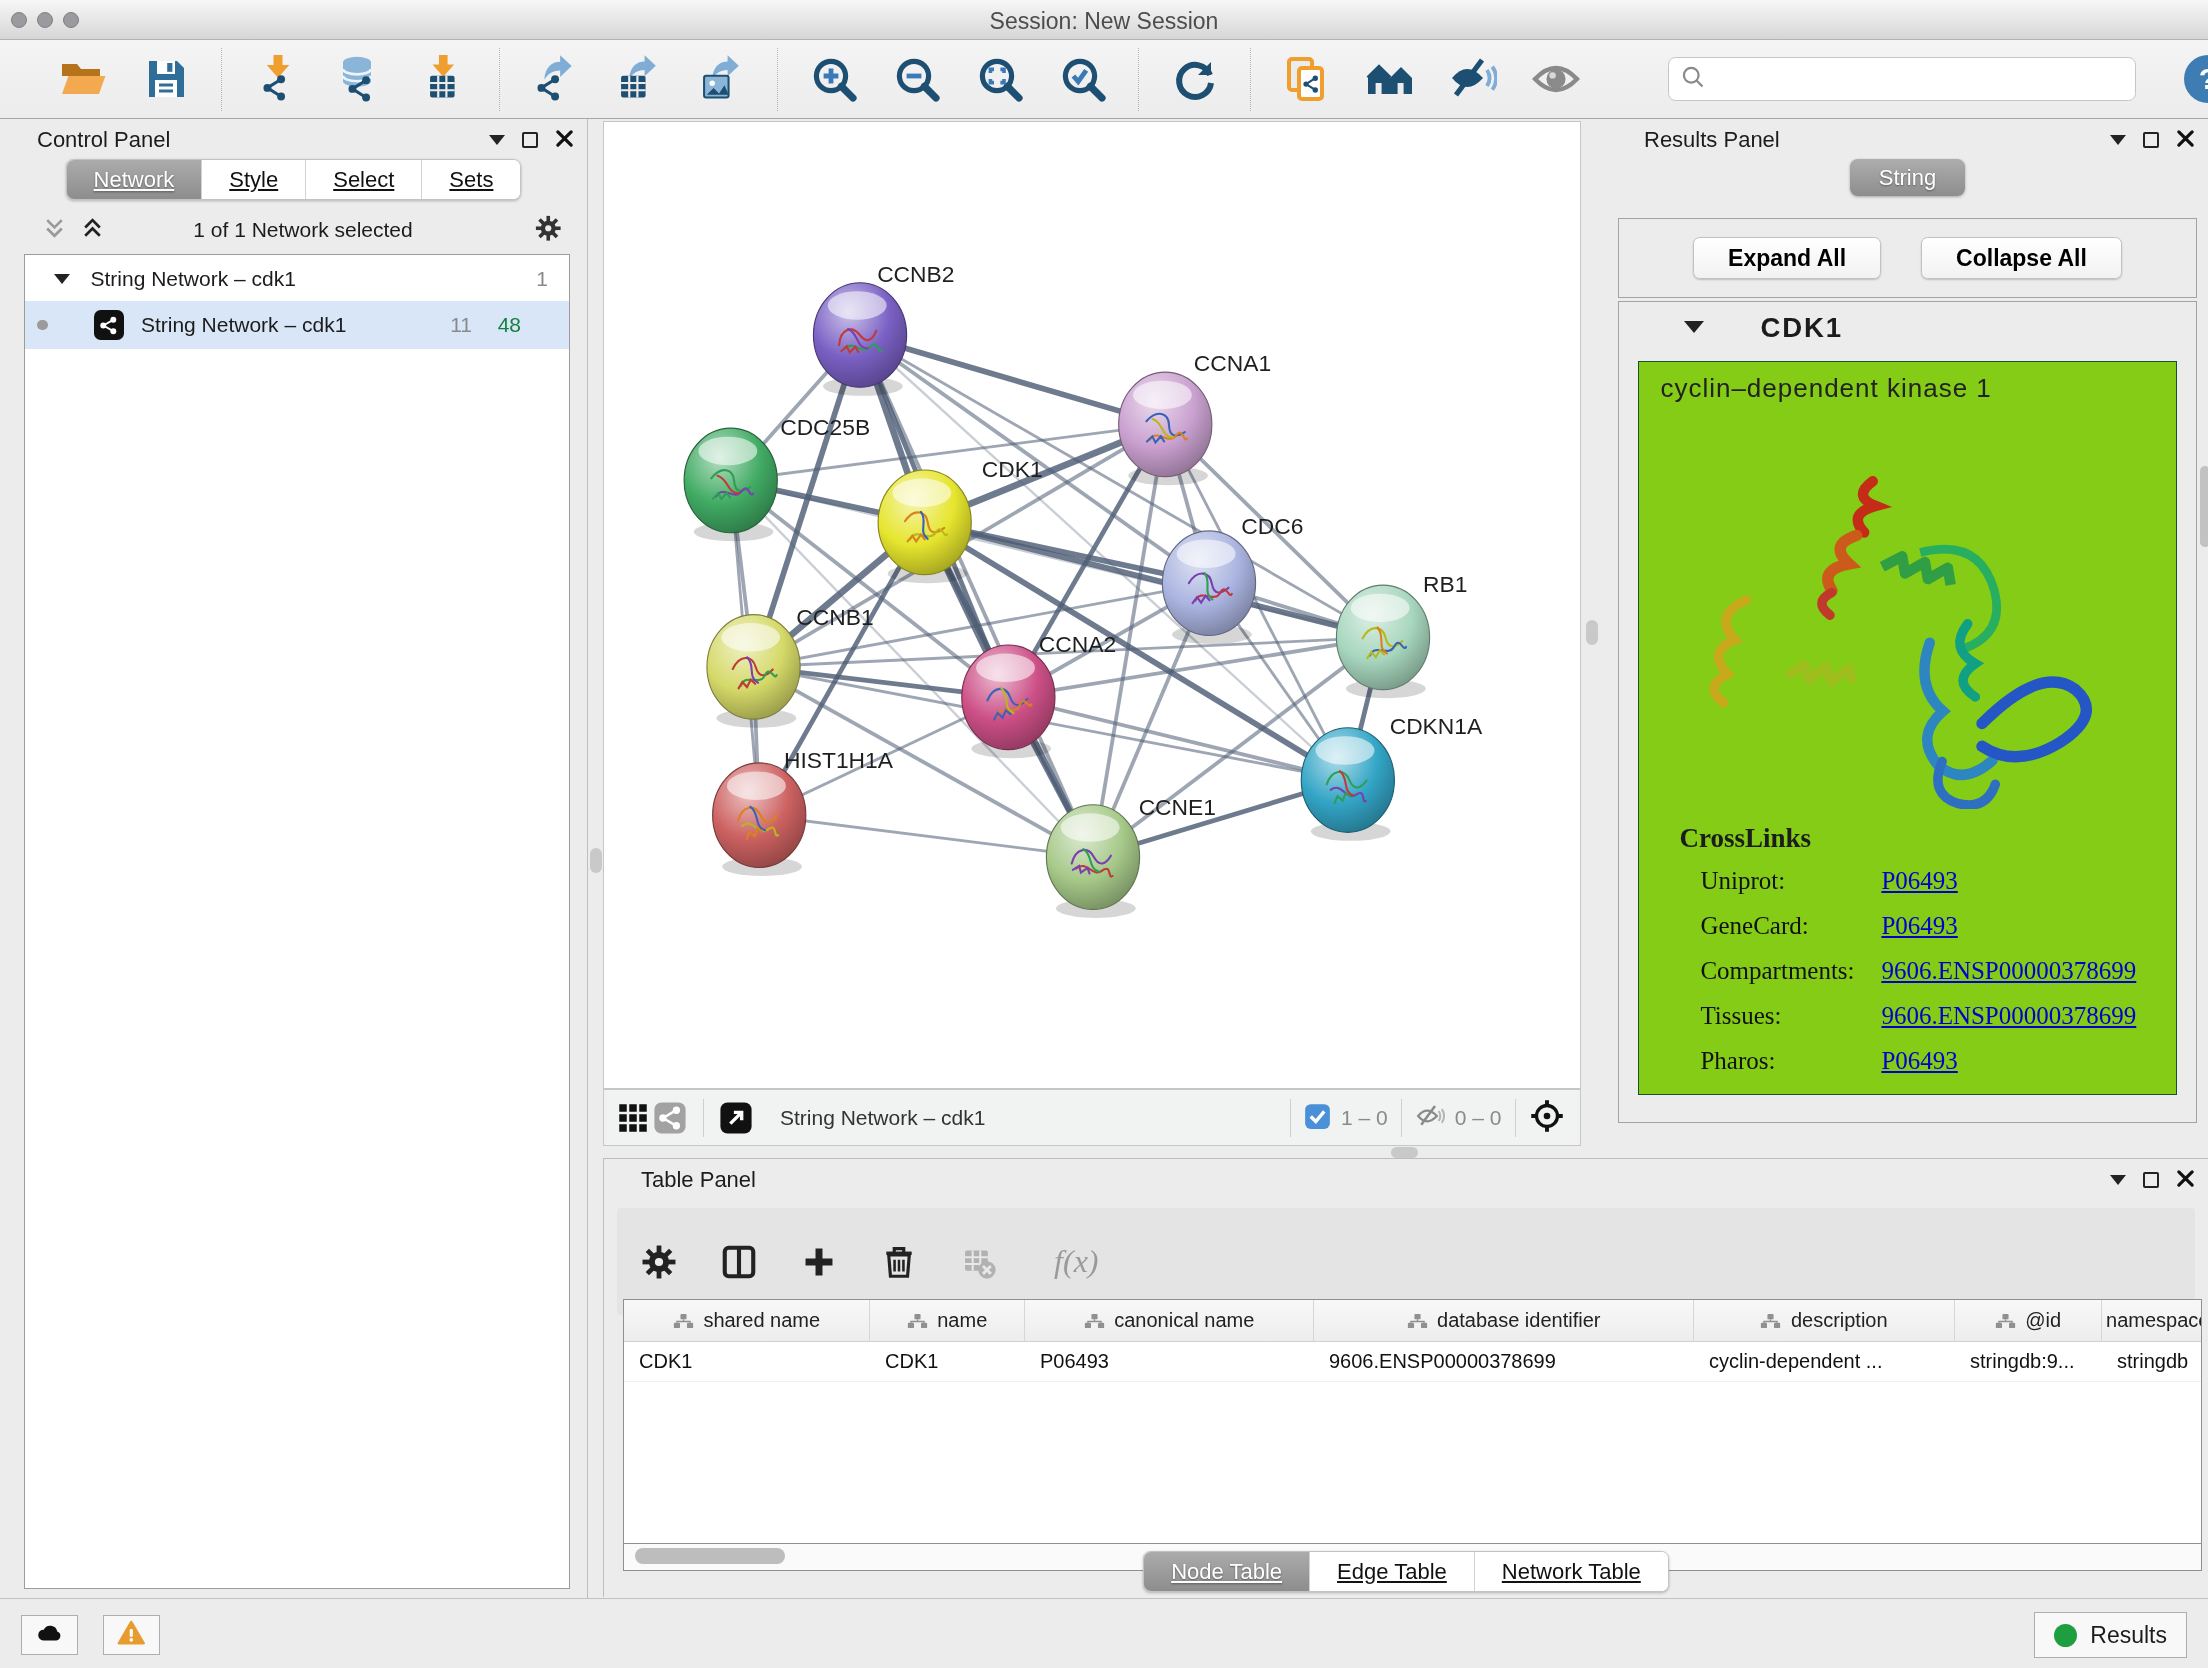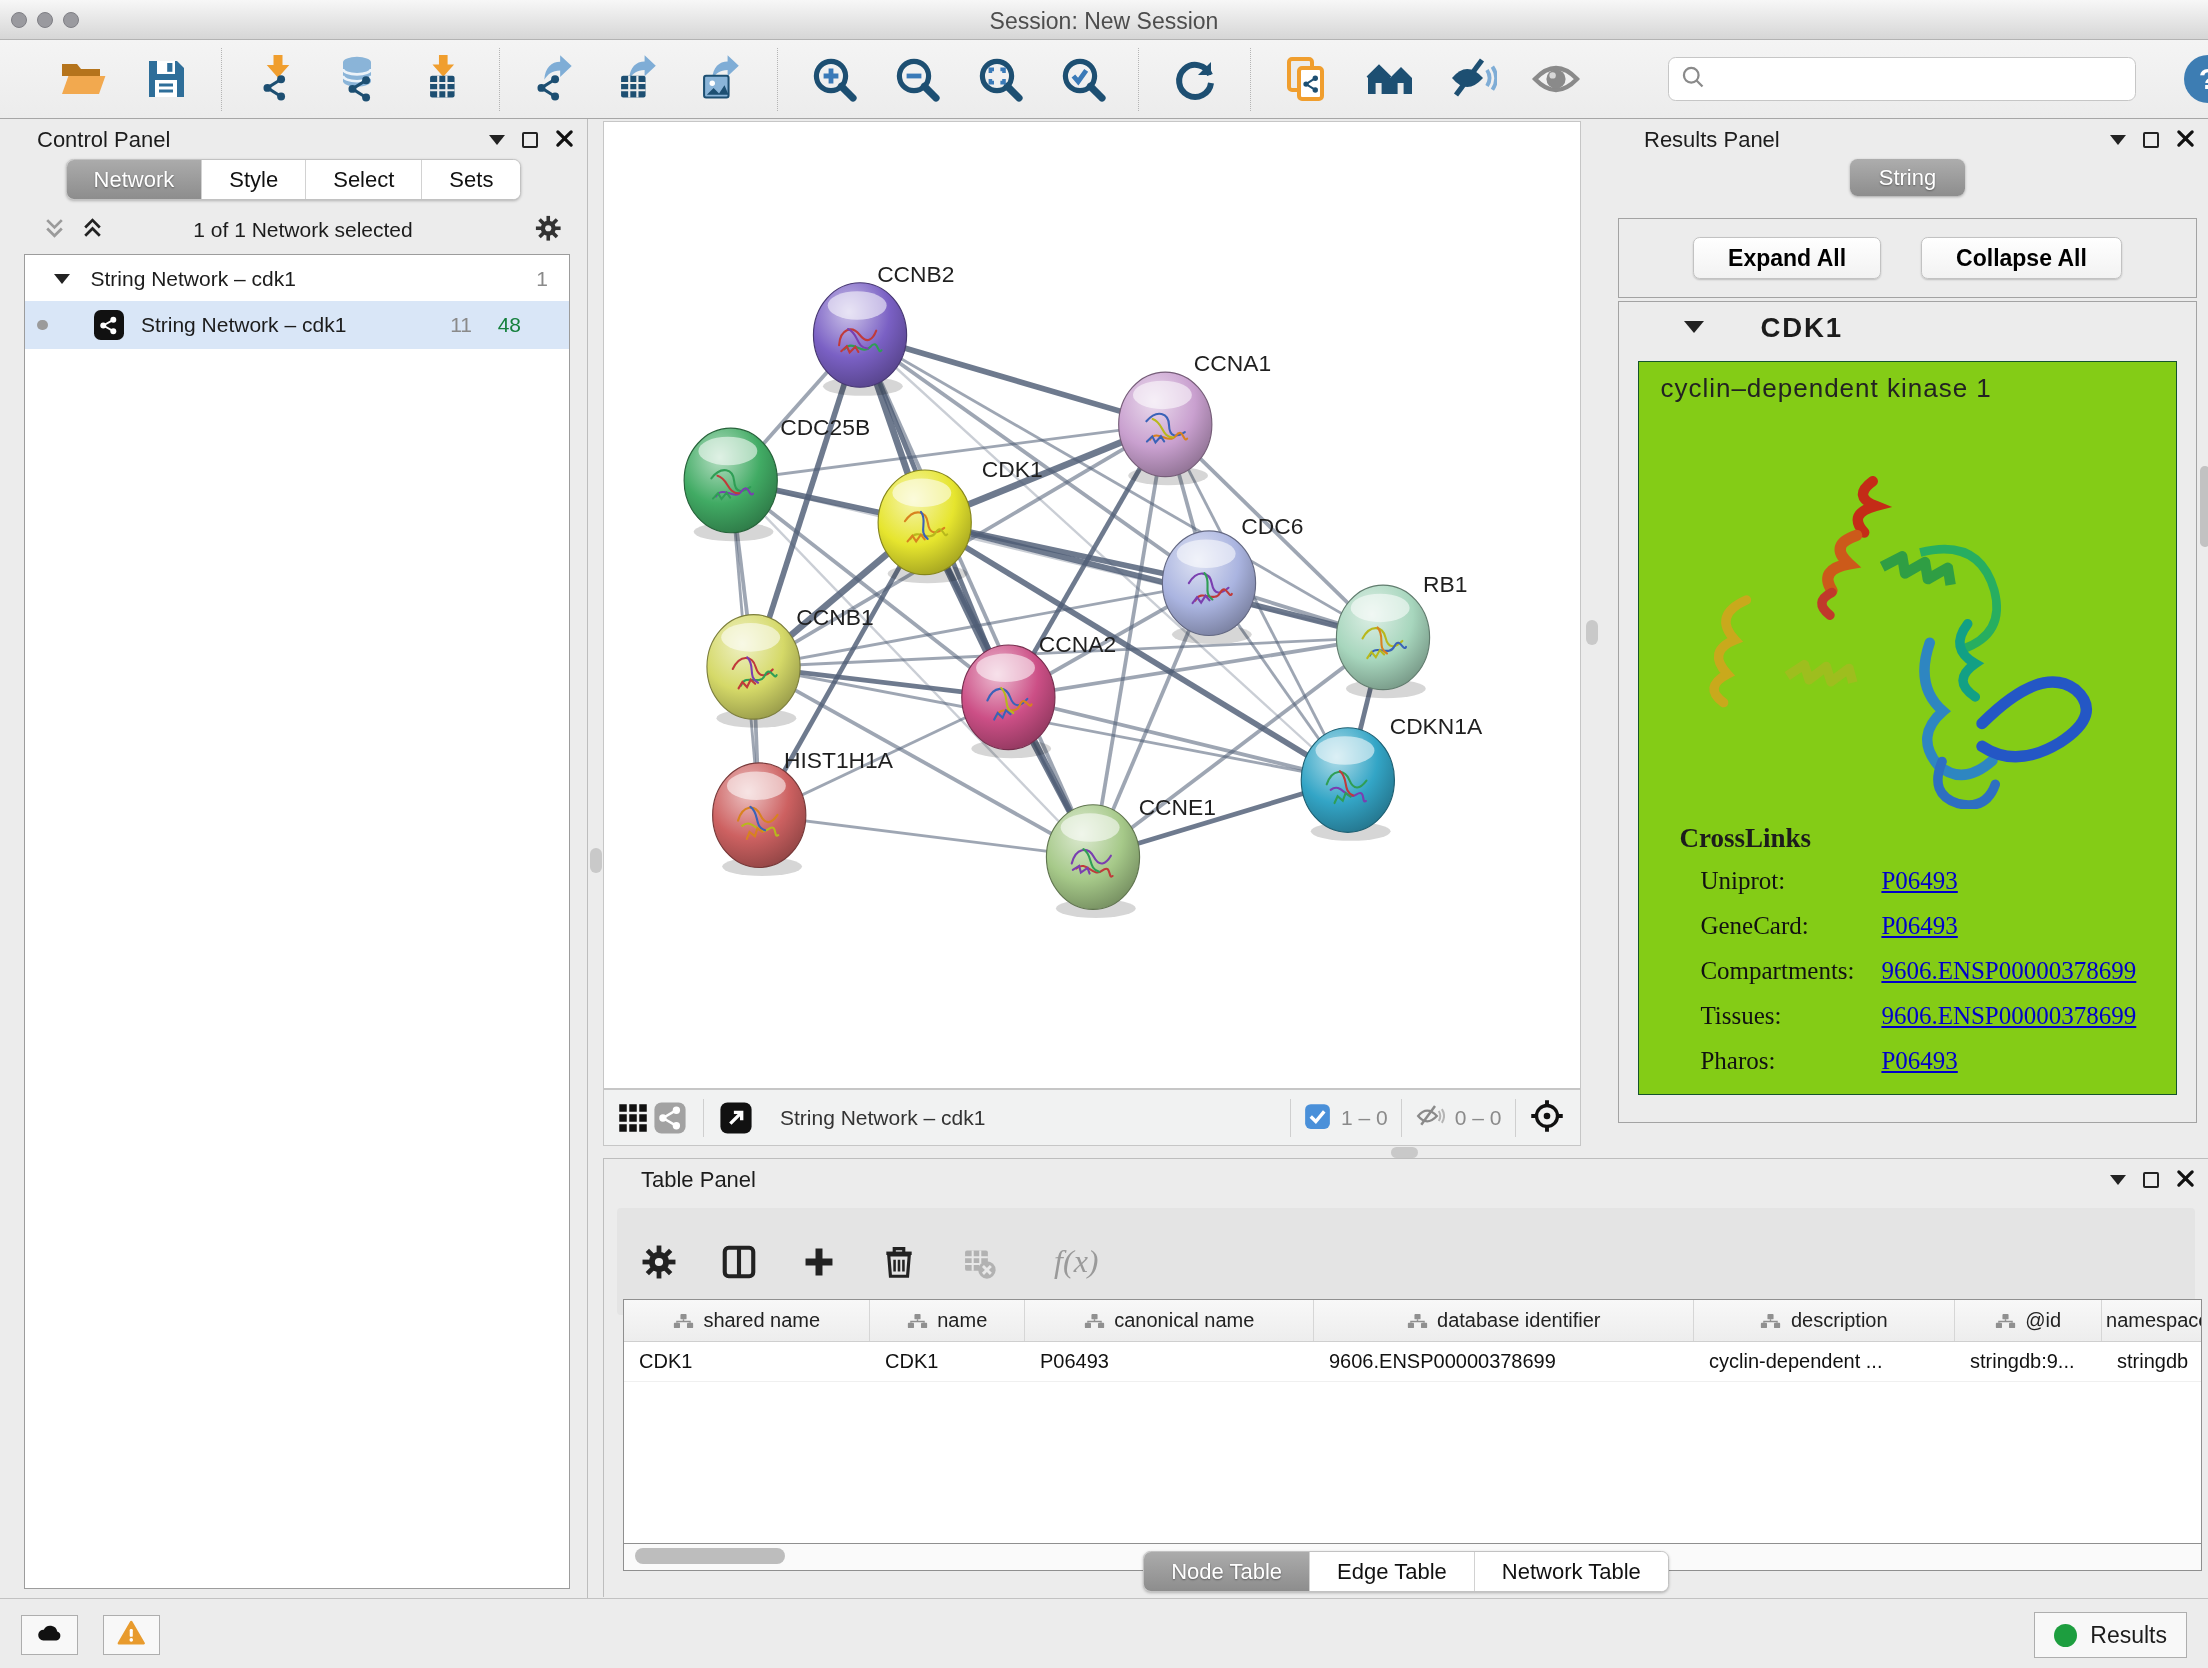--- a/index.html
+++ b/index.html
@@ -39,21 +39,21 @@
   
   .panel-header { position:absolute; left:0; right:0; top:0; height:42px;margin-left:18px; }
   .panel-title { position:absolute; left:19px; top:7.6px; font-size:22px; color:#1c1c1c; }
   .panel-icons { position:absolute; right:13.3px; top:9.5px; display:flex; align-items:center; gap:17px; }
   .pi-triangle { width:0; height:0; border-left:8.6px solid transparent; border-right:8.6px solid transparent;
     border-top:10.5px solid #222; }
   .pi-float { width:16px; height:16px; border:2.4px solid #222; border-radius:1.9px; }
   .pi-close svg { width:19px; height:19px; }
   .tabs { display:inline-flex; border:1px solid #c2c2c2; border-radius:7.6px; overflow:hidden;
     background:#fff; box-shadow:0 1px 2.9px rgba(0,0,0,.25); }
-  .tab { padding:6.7px 27px; font-size:22px; color:#111; background:#fff; border-right:1px solid #d2d2d2; }
+  .tab { padding:6.7px 27px; font-size:22px; color:#111; background:#fff; border-right:1px solid #d2d2d2;text-decoration:underline; }
   .tab:last-child { border-right:none; }
   .tab.selected { background:linear-gradient(#ababab,#8d8d8d); color:#fff;
     text-shadow:0 1px 1.9px rgba(0,0,0,.4); }
   
   .control-panel { position:absolute; left:0; top:119px; width:588px; height:1479px;
     background:#ececec; border-right:1.9px solid #bdbdbd; }
   .cp-tabs-row { position:absolute; left:0; right:0; top:40px; text-align:center; }
   .cp-status { position:absolute; left:0; right:0; top:91px; height:42px;margin-left:19px; }
   .cp-status .chevrons { position:absolute; left:23px; top:5.7px; display:flex; gap:13.3px; }
   .cp-status .label { position:absolute; left:0; right:0; top:7.6px; text-align:center; font-size:21px; }

